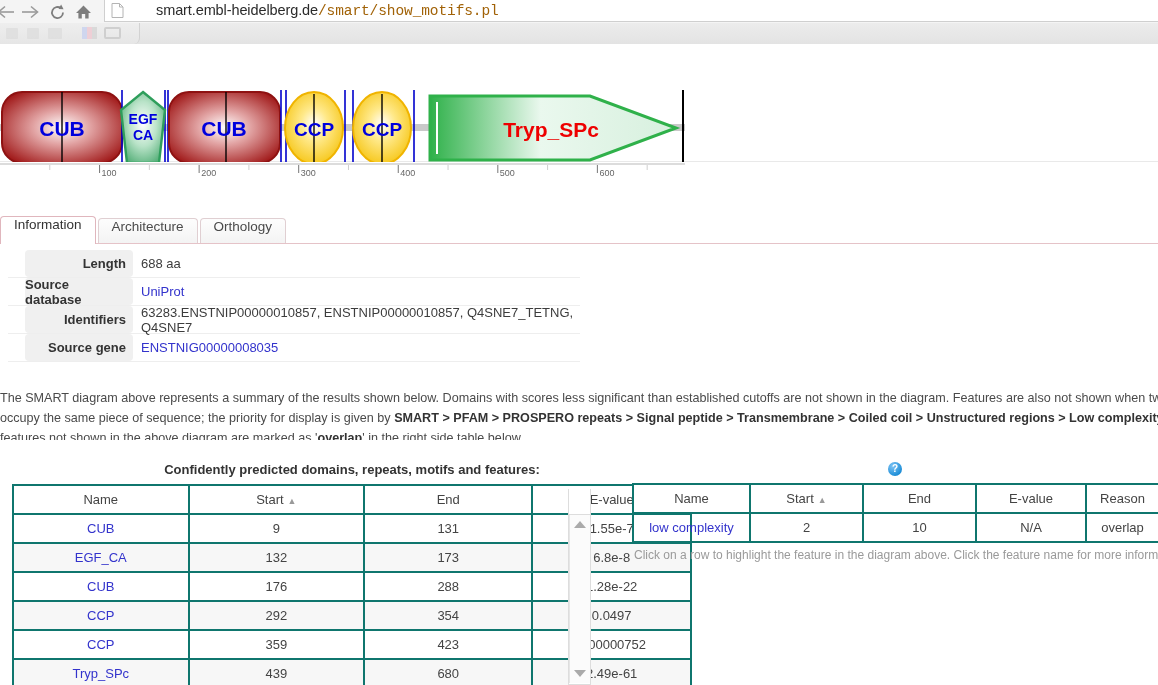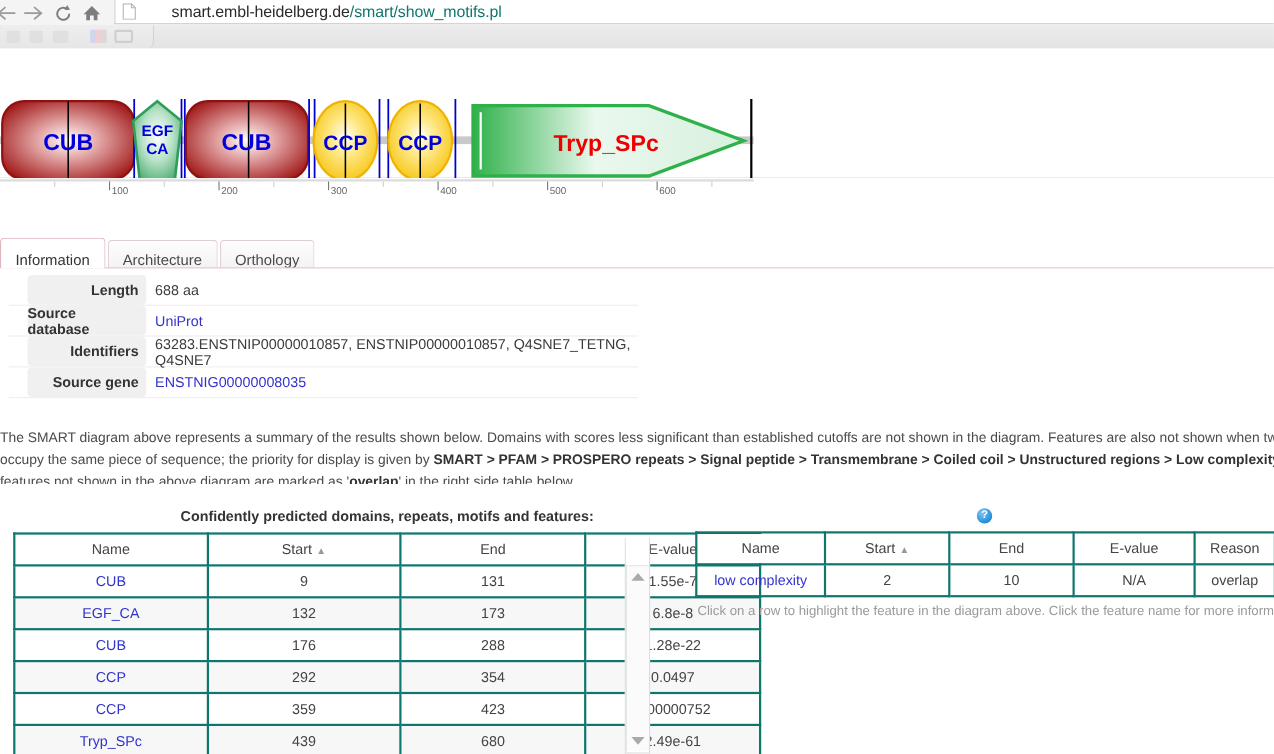--- a/index.html
+++ b/index.html
@@ -39,21 +39,21 @@
     border-right: none; border-top: none;
     display: flex; align-items: center;
     padding-left: 6px;
   }
   #page-icon { width: 13px; height: 15px; margin-right: 8px; flex: 0 0 auto; }
   #url-text {
     font-size: 14.5px; color: #555; white-space: nowrap;
     letter-spacing: -0.1px;
   }
   #url-text .host { color: #2b2b2b; margin-left: 24px; }
-  #url-text .path { color: #0f766e; }
+  #url-text .path { color: #a16207; font-family: Liberation Mono, monospace; }
 
   #bookmarks-row {
     position: absolute; left: 0; top: 23px; width: 1158px; height: 21px;
     background: linear-gradient(#ececec, #e3e3e3);
   }
   #bm-tab {
     position: absolute; left: 0; top: 0; width: 140px; height: 21px;
     background: linear-gradient(#eeeeee, #e6e6e6);
     border-right: 1px solid #d2d2d2;
     border-bottom-right-radius: 6px;
@@ -94,21 +94,21 @@
   
   #tabs-wrap {
     position: absolute; left: 0; top: 216px; width: 1158px; height: 28px;
   }
   #tabs {
     position: absolute; left: 0; bottom: 0; display: flex; align-items: flex-end;
     height: 28px;
   }
   .tab {
     height: 26px; padding: 0 13px;
-    display: flex; align-items: flex-end;
+    display: flex; align-items: flex-start;
     font-size: 13.5px; color: #4a4a4a;
     background: linear-gradient(#fdfdfd, #f3f3f3);
     border: 1px solid #e0cfd2;
     border-bottom: none;
     border-top-left-radius: 4px; border-top-right-radius: 4px;
     margin-right: 2px;
   }
   .tab.active {
     background: #ffffff;
     color: #333;

